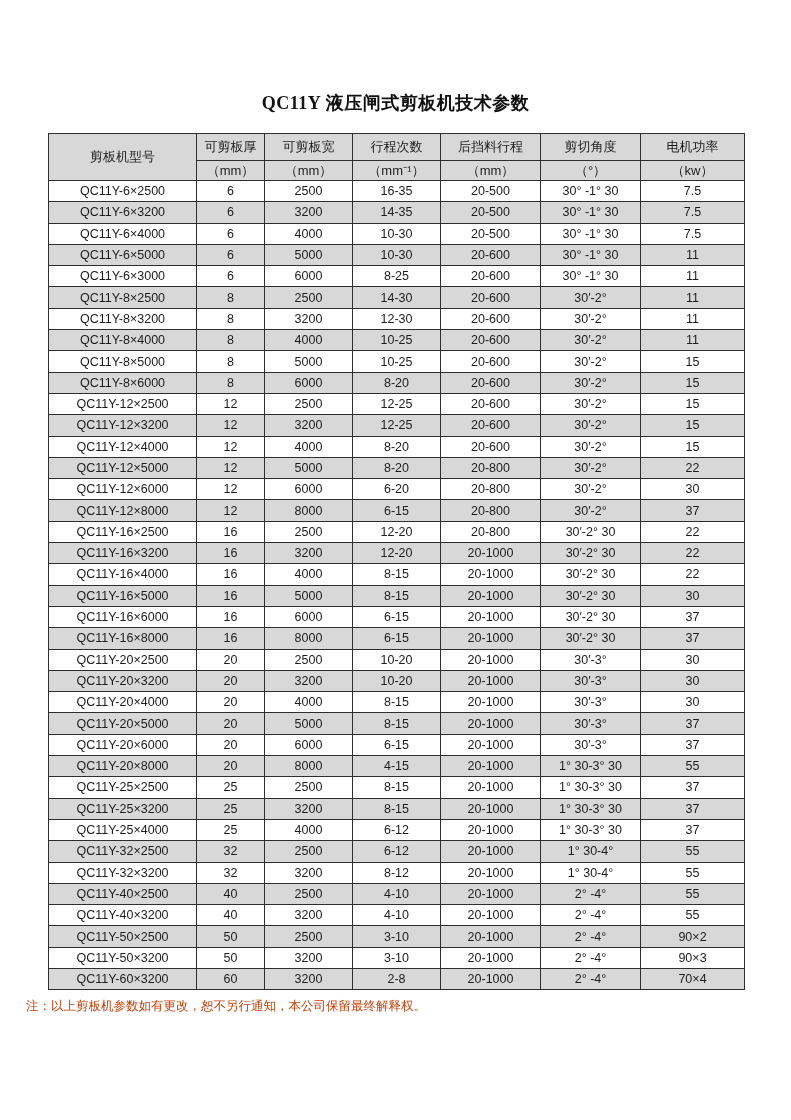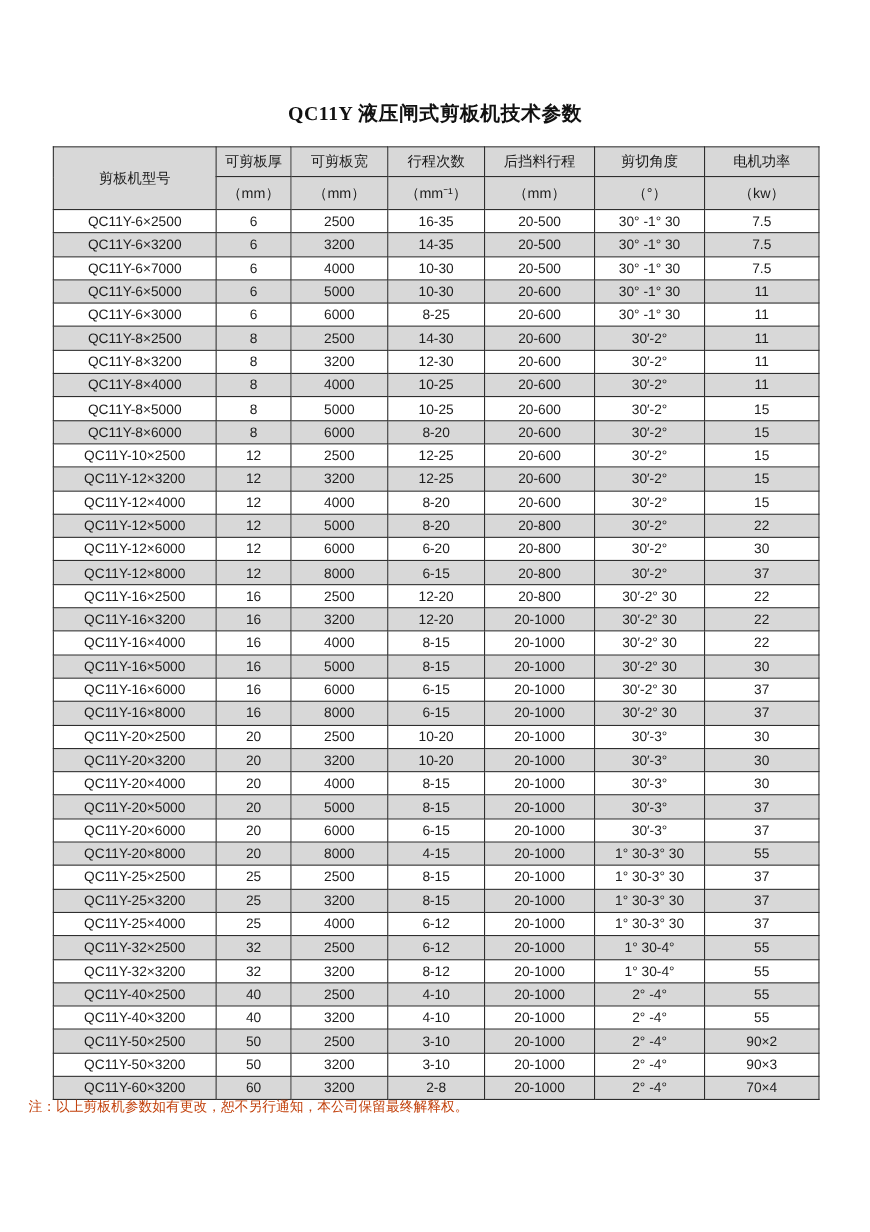--- a/index.html
+++ b/index.html
@@ -41,21 +41,21 @@
     padding: 0;
     overflow: hidden;
     white-space: nowrap;
   }
   thead th {
     background: #d8d8d8;
     font-weight: normal;
     font-size: 13px;
   }
   thead tr.hdr-labels th { height: 27px; }
-  thead tr.hdr-units  th { height: 30px; margin-left: 37px; }
+  thead tr.hdr-units  th { height: 20px; margin-left: 37px; }
   tbody td {
     height: 21.3px;
     font-size: 12.5px;
     background: #ffffff;
   }
   tbody tr:nth-child(even) td { background: #d8d8d8; }
   .footnote {
     position: absolute;
     left: 26px;
     top: 998px;
@@ -113,21 +113,21 @@
         <tr>
           <td>QC11Y-6×3200</td>
           <td>6</td>
           <td>3200</td>
           <td>14-35</td>
           <td>20-500</td>
           <td>30° -1° 30</td>
           <td>7.5</td>
         </tr>
         <tr>
-          <td>QC11Y-6×7000</td>
+          <td>QC11Y-6×4000</td>
           <td>6</td>
           <td>4000</td>
           <td>10-30</td>
           <td>20-500</td>
           <td>30° -1° 30</td>
           <td>7.5</td>
         </tr>
         <tr>
           <td>QC11Y-6×5000</td>
           <td>6</td>
@@ -185,21 +185,21 @@
         <tr>
           <td>QC11Y-8×6000</td>
           <td>8</td>
           <td>6000</td>
           <td>8-20</td>
           <td>20-600</td>
           <td>30′-2°</td>
           <td>15</td>
         </tr>
         <tr>
-          <td>QC11Y-10×2500</td>
+          <td>QC11Y-12×2500</td>
           <td>12</td>
           <td>2500</td>
           <td>12-25</td>
           <td>20-600</td>
           <td>30′-2°</td>
           <td>15</td>
         </tr>
         <tr>
           <td>QC11Y-12×3200</td>
           <td>12</td>

